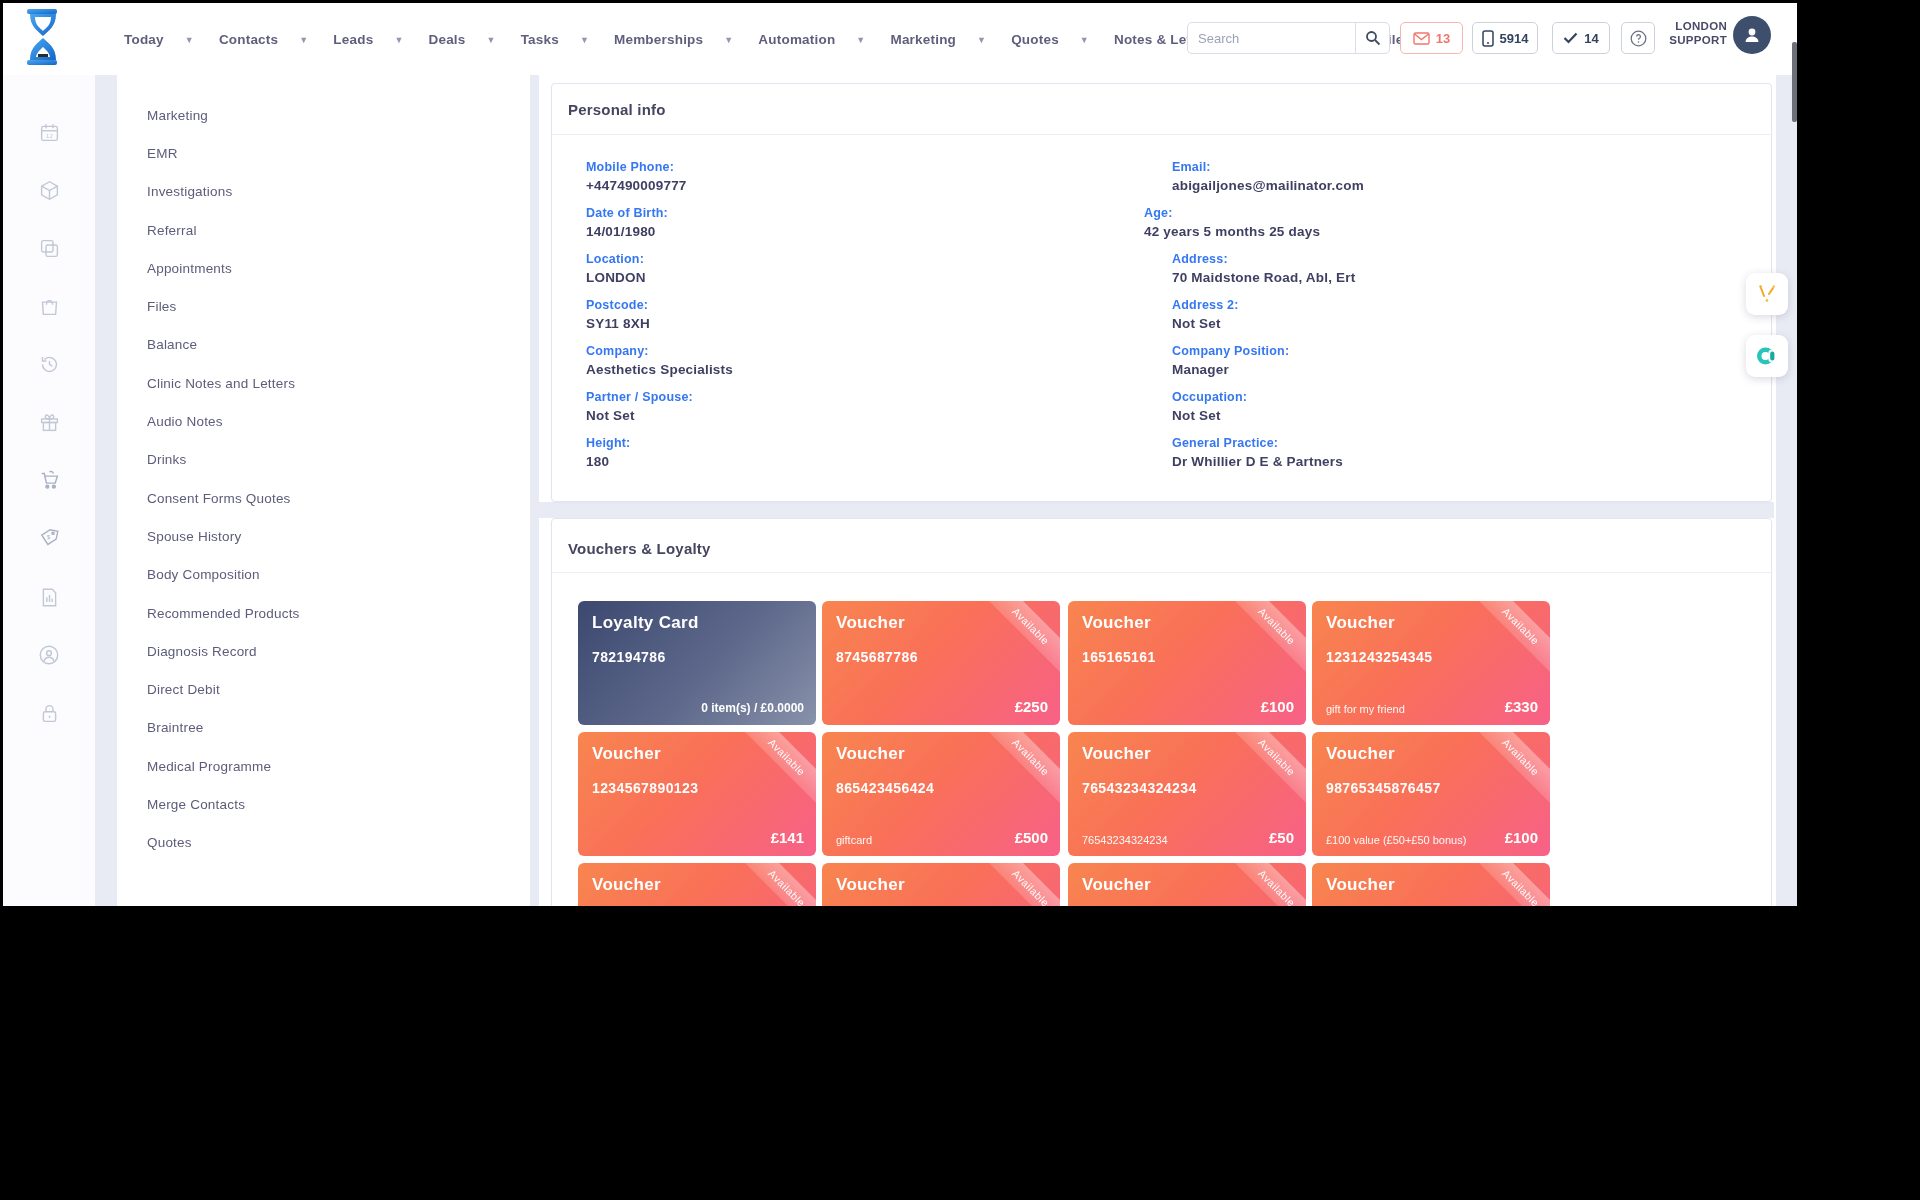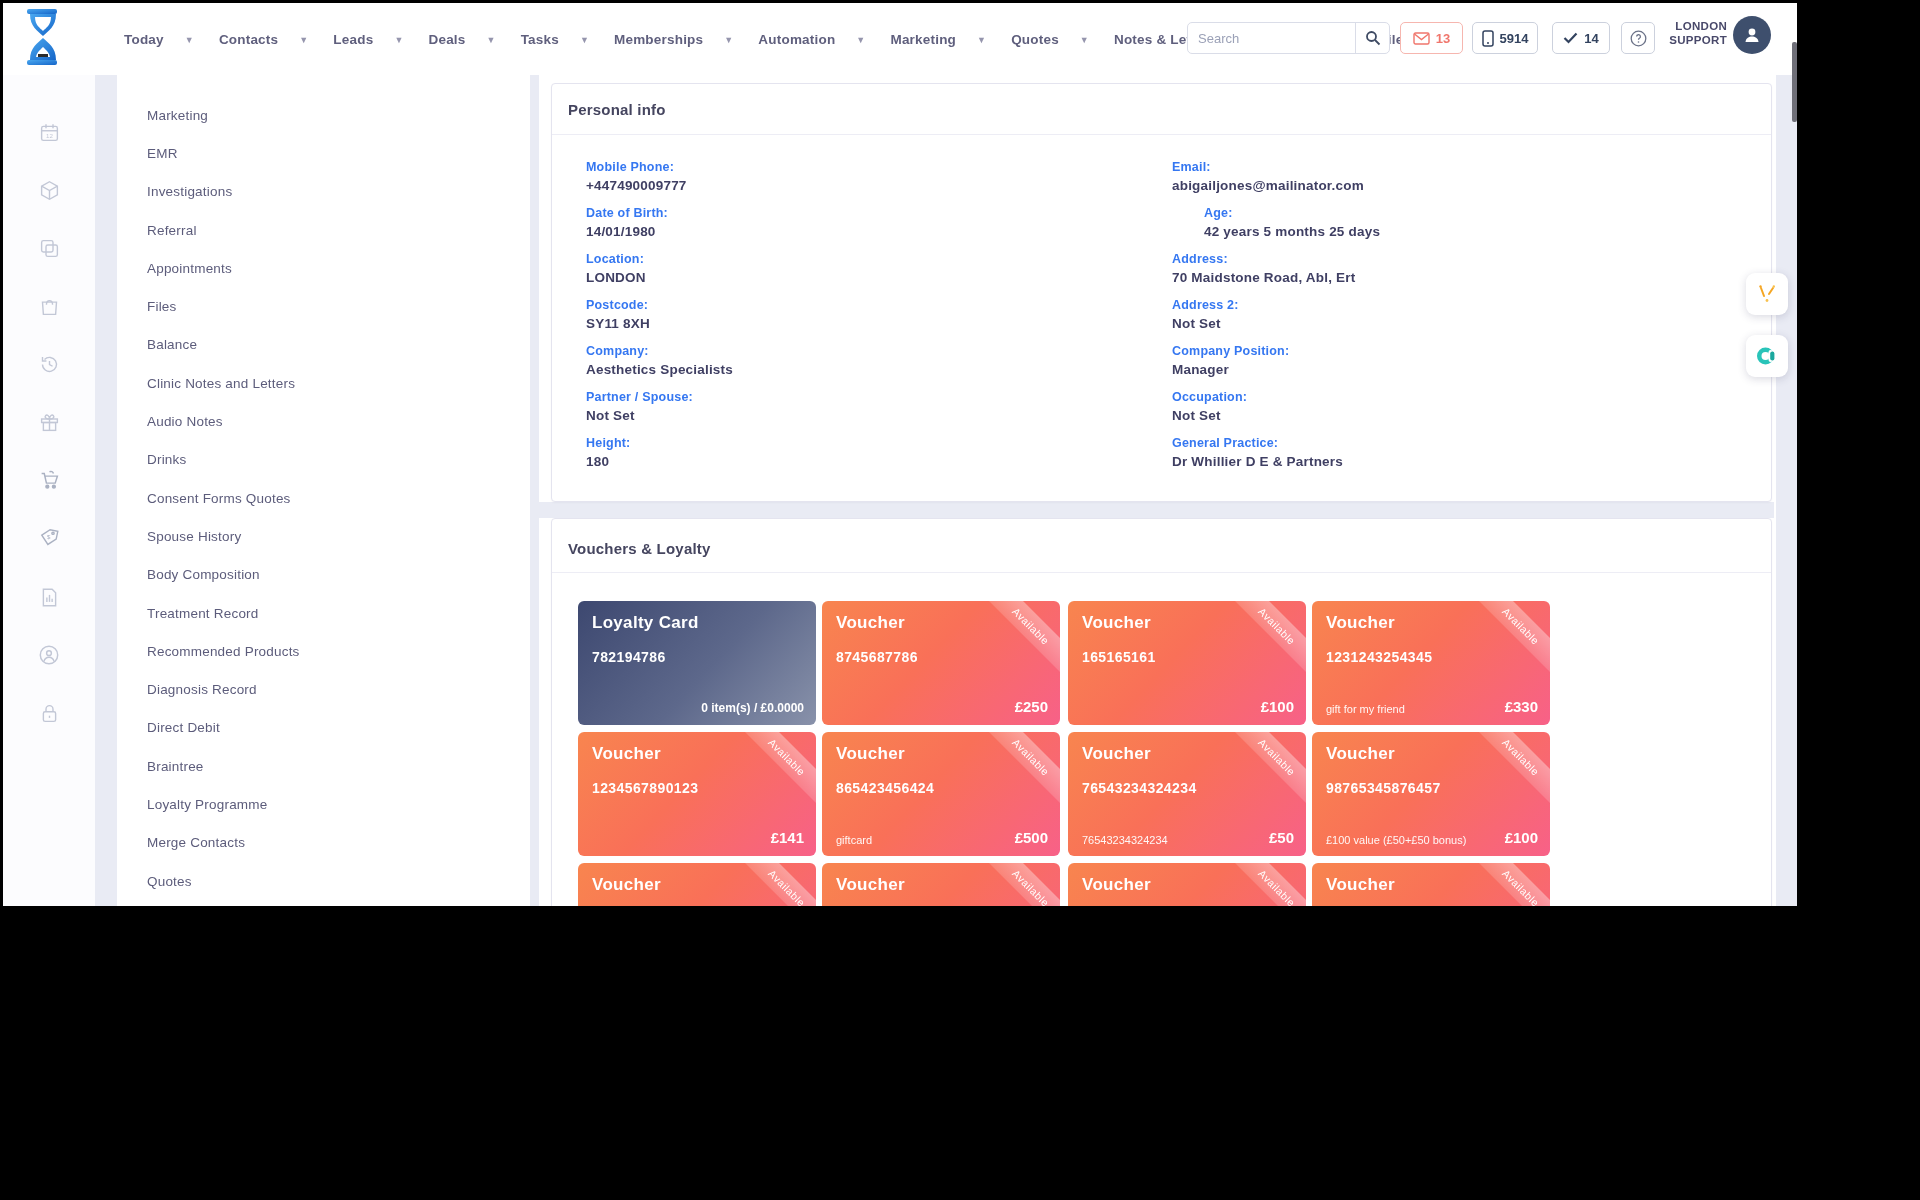--- a/index.html
+++ b/index.html
@@ -326,31 +326,30 @@
   <div class="menu-item">Audio Notes</div>
 
   <div class="menu-item">Drinks</div>
 
   <div class="menu-item">Consent Forms Quotes</div>
 
   <div class="menu-item">Spouse History</div>
 
   <div class="menu-item">Body Composition</div>
 
-  <div class="menu-item">Treatment Record</div>
 
   <div class="menu-item">Recommended Products</div>
 
   <div class="menu-item">Diagnosis Record</div>
 
   <div class="menu-item">Direct Debit</div>
 
   <div class="menu-item">Braintree</div>
 
-  <div class="menu-item">Loyalty Programme</div>
+  <div class="menu-item">Medical Programme</div>
 
   <div class="menu-item">Merge Contacts</div>
 
   <div class="menu-item">Quotes</div>
 </div>
   <div class="sidemenu-gutter"></div>
 
   <div class="band"></div>
 
   <div class="card" id="personal-card">
@@ -391,21 +390,21 @@
     <div class="f-label">Height:</div>
     <div class="f-value">180</div>
   </div>
 </div>
     <div id="fields-right">
   <div class="info-field" style="left: 620px; top: 76px;">
     <div class="f-label">Email:</div>
     <div class="f-value">abigailjones@mailinator.com</div>
   </div>
 
-  <div class="info-field" style="left: 652px; top: 122px;">
+  <div class="info-field" style="left: 592px; top: 122px;">
     <div class="f-label">Age:</div>
     <div class="f-value">42 years 5 months 25 days</div>
   </div>
 
   <div class="info-field" style="left: 620px; top: 168px;">
     <div class="f-label">Address:</div>
     <div class="f-value">70 Maidstone Road, Abl, Ert</div>
   </div>
 
   <div class="info-field" style="left: 620px; top: 214px;">

